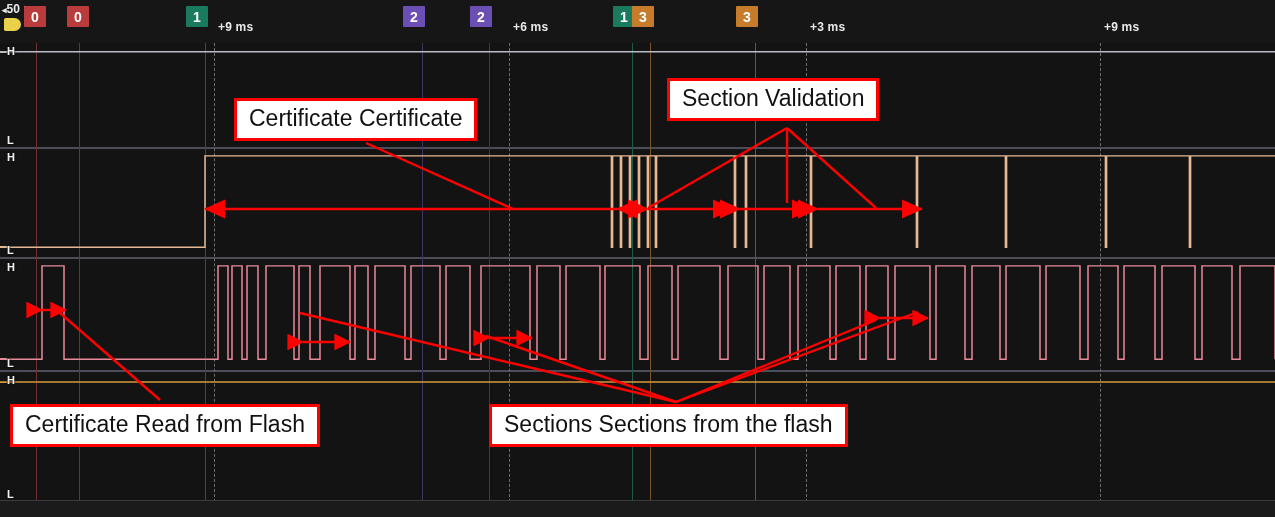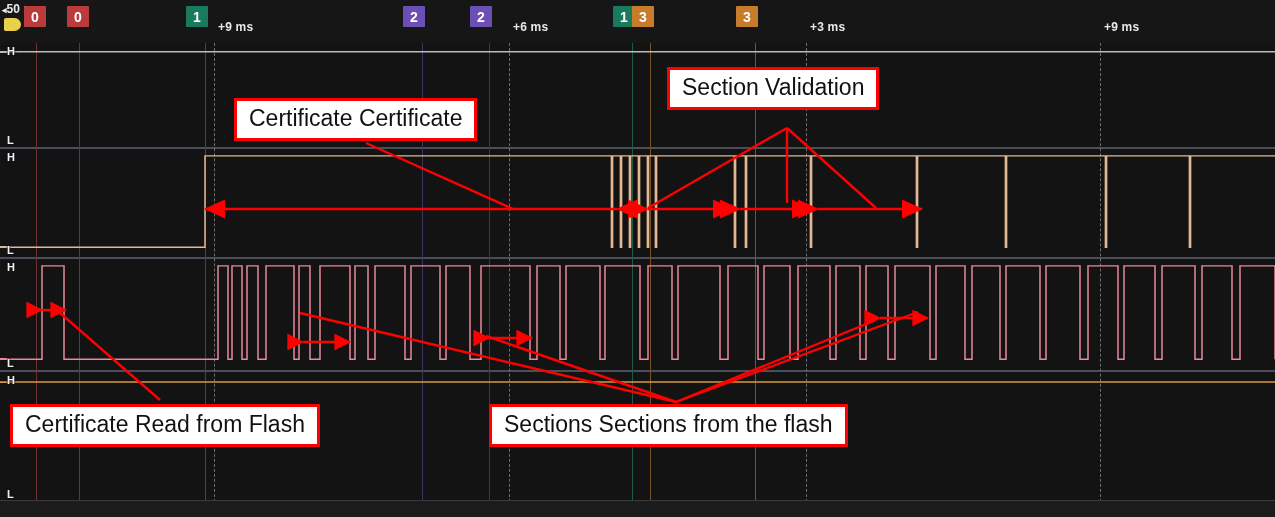--- a/index.html
+++ b/index.html
@@ -198,19 +198,19 @@
       <line x1="160" y1="400" x2="52" y2="306"></line>
       <line x1="676" y1="402" x2="300" y2="313"></line>
       <line x1="676" y1="402" x2="486" y2="336"></line>
       <line x1="676" y1="402" x2="876" y2="320"></line>
       <line x1="676" y1="402" x2="918" y2="312"></line>
     </g>
   </svg>
 
   <div id="callouts">
       <div class="callout" style="left: 234px; top: 98px;">Certificate Certificate</div>
-      <div class="callout" style="left: 667px; top: 67px;">Section Validation</div>
+      <div class="callout" style="left: 667px; top: 78px;">Section Validation</div>
       <div class="callout" style="left: 10px; top: 404px; text-align: center;">Certificate Read from Flash</div>
       <div class="callout" style="left: 489px; top: 404px;">Sections Sections from the flash</div>
     </div>
 
   <div id="footer"></div>
 </div>
 
 </body></html>

